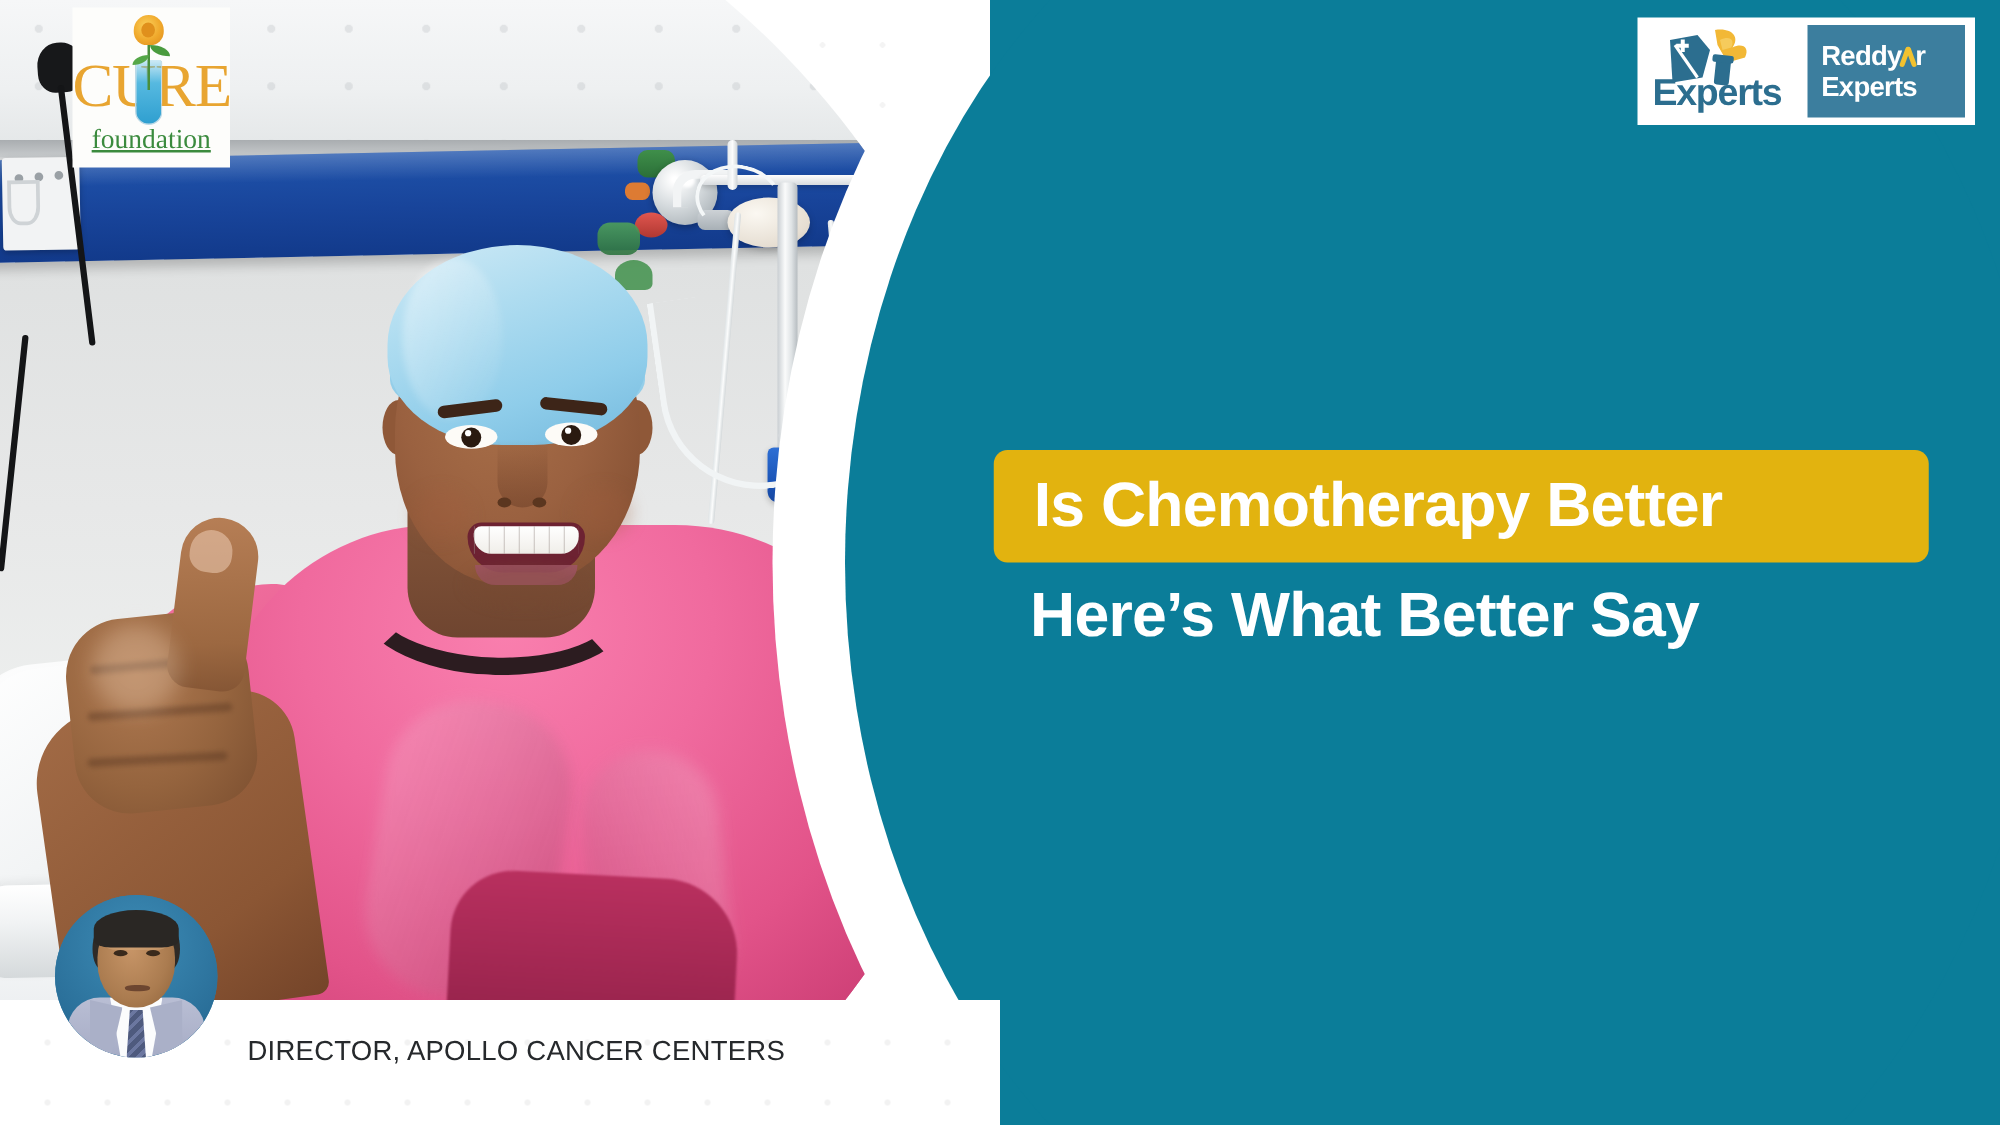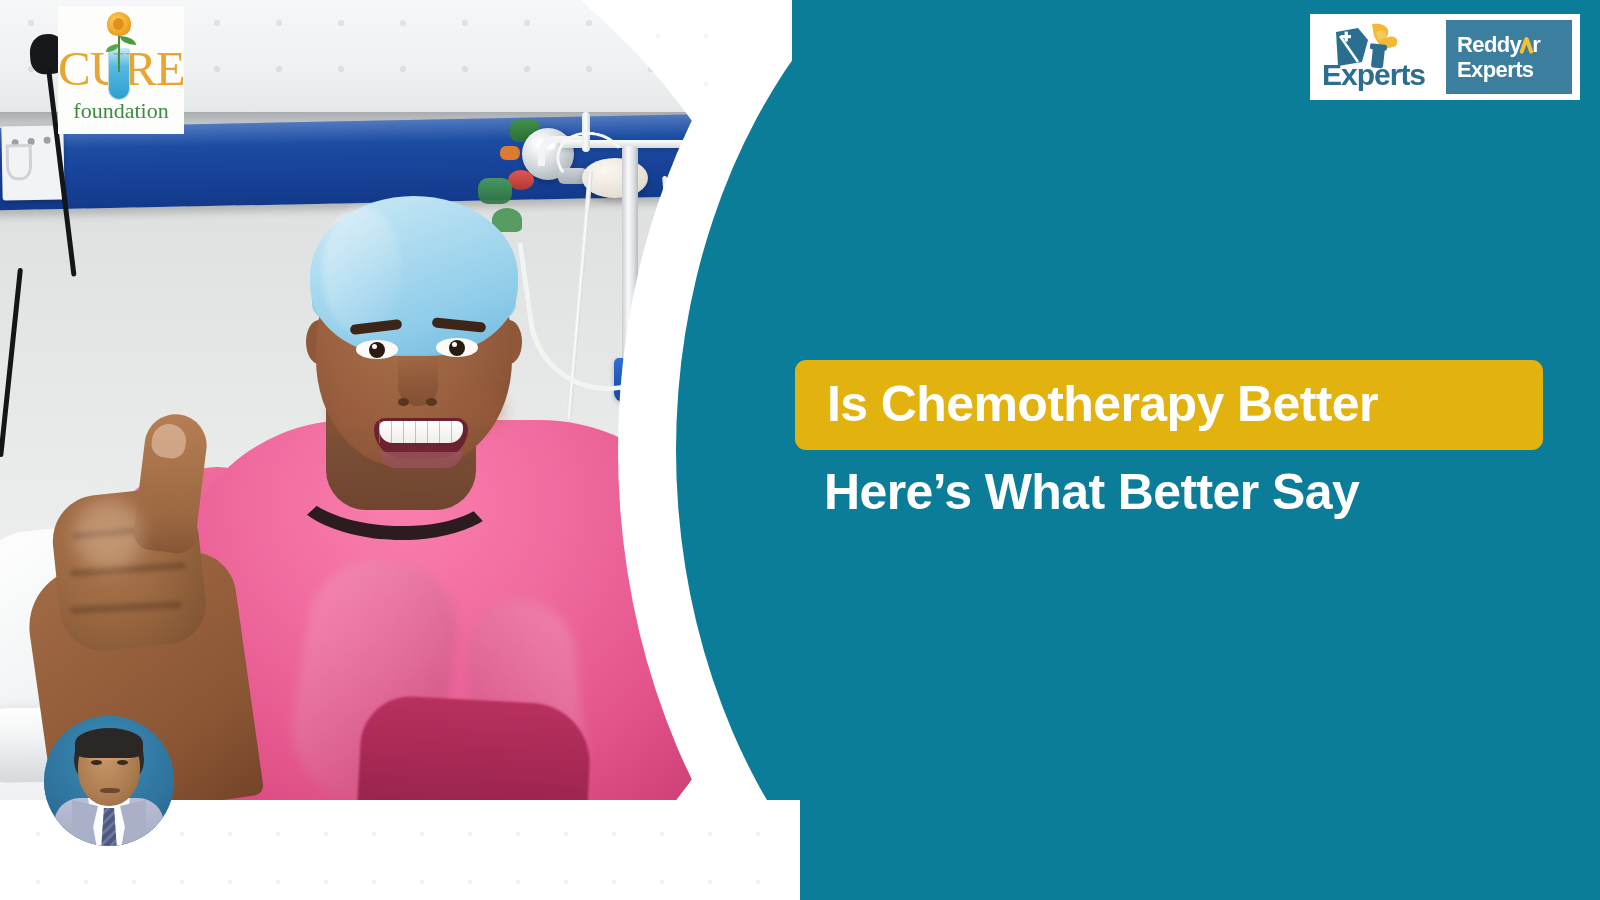--- a/index.html
+++ b/index.html
@@ -456,21 +456,21 @@
     z-index:4;
   }
   .cure-rose:after{
     content:""; position:absolute; left:6px; top:6px; width:11px; height:12px;
     background:#e0901c; border-radius:50%;
   }
   .cure-foundation{
     position:absolute; left:0; top:92px; width:126px;
     text-align:center;
     font-family:"Liberation Serif", serif;
-    font-size:22px; font-weight:400; color:#3B8B3E;
+    font-size:22px; font-weight:400; color:#3B8B3E;text-decoration:underline;
   }
 
   
   .apollo-logo{
     position:absolute; right:20px; top:14px; width:270px; height:86px;
     background:#ffffff;
     z-index:20;
     display:flex; align-items:center; padding:6px 8px; gap:6px;
     box-sizing:border-box;
   }
@@ -741,14 +741,15 @@
     <div class="da-tie"></div>
     <div class="da-hair2"></div>
     <div class="da-hair3"></div>
     <div class="da-face"></div>
     <div class="da-fore"></div>
     <div class="da-hair"></div>
     <div class="da-eye-l"></div>
     <div class="da-eye-r"></div>
     <div class="da-mouth"></div>
   </div>
+  <div class="doc-role">DIRECTOR, APOLLO CANCER CENTERS</div>
 
 </div>
 
 </body></html>

